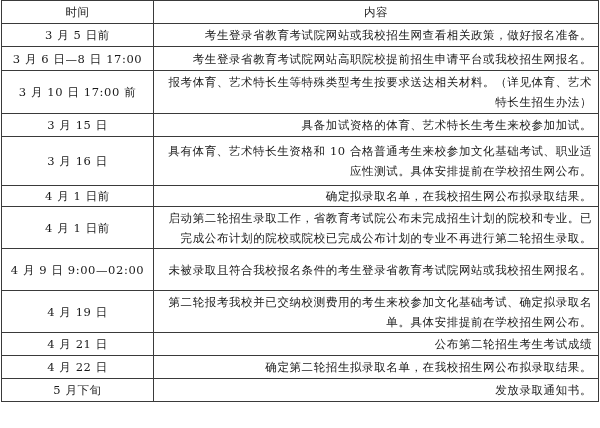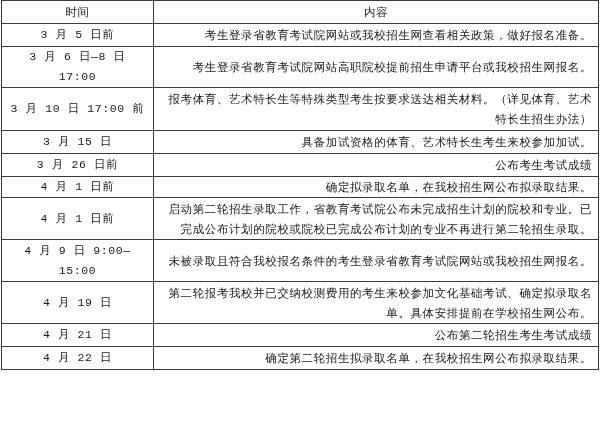--- a/index.html
+++ b/index.html
@@ -4,21 +4,21 @@
 <style>
   html, body { margin:0; padding:0; background:#ffffff; }
   body { width:600px; height:428px; overflow:hidden; position:relative;
          font-family:"DejaVu Serif", "Liberation Serif", serif; color:#1a1a1a; }
   table.sched { position:absolute; left:1px; top:0; width:597px;
                 border-collapse:collapse; table-layout:fixed; }
   table.sched td, table.sched th {
     border:1.5px solid #3a3a3a; padding:0 6px; font-size:11.5px; font-weight:normal;
     line-height:20px; vertical-align:middle; letter-spacing:0.6px;margin-top:14px; }
   table.sched th { text-align:center; }
-  td.time { text-align:center;font-family:Liberation Mono, monospace; }
+  td.time { text-align:center; }
   td.content { text-align:right; }
   col.c-time { width:152px; }
   col.c-content { width:445px; }
 </style>
 </head>
 <body>
 
 <table class="sched">
   <colgroup>
       <col class="c-time">
@@ -40,42 +40,46 @@
       <td class="content">考生登录省教育考试院网站高职院校提前招生申请平台或我校招生网报名。</td>
     </tr>
     <tr style="height:43px">
       <td class="time">3 月 10 日 17:00 前</td>
       <td class="content">报考体育、艺术特长生等特殊类型考生按要求送达相关材料。（详见体育、艺术特长生招生办法）</td>
     </tr>
     <tr style="height:23px">
       <td class="time">3 月 15 日</td>
       <td class="content">具备加试资格的体育、艺术特长生考生来校参加加试。</td>
     </tr>
-    <tr style="height:23px">
-      <td class="time">3 月 26 日前</td>
-      <td class="content">公布考生考试成绩</td>
+    <tr style="height:49px">
+      <td class="time">3 月 16 日</td>
+      <td class="content">具有体育、艺术特长生资格和 10 合格普通考生来校参加文化基础考试、职业适应性测试。具体安排提前在学校招生网公布。</td>
     </tr>
     <tr style="height:14px">
       <td class="time">4 月 1 日前</td>
       <td class="content">确定拟录取名单，在我校招生网公布拟录取结果。</td>
     </tr>
     <tr style="height:42px">
       <td class="time">4 月 1 日前</td>
       <td class="content">启动第二轮招生录取工作，省教育考试院公布未完成招生计划的院校和专业。已完成公布计划的院校或院校已完成公布计划的专业不再进行第二轮招生录取。</td>
     </tr>
     <tr style="height:42px">
-      <td class="time">4 月 9 日 9:00—15:00</td>
+      <td class="time">4 月 9 日 9:00—02:00</td>
       <td class="content">未被录取且符合我校报名条件的考生登录省教育考试院网站或我校招生网报名。</td>
     </tr>
     <tr style="height:42px">
       <td class="time">4 月 19 日</td>
       <td class="content">第二轮报考我校并已交纳校测费用的考生来校参加文化基础考试、确定拟录取名单。具体安排提前在学校招生网公布。</td>
     </tr>
     <tr style="height:23px">
       <td class="time">4 月 21 日</td>
       <td class="content">公布第二轮招生考生考试成绩</td>
     </tr>
     <tr style="height:23px">
       <td class="time">4 月 22 日</td>
       <td class="content">确定第二轮招生拟录取名单，在我校招生网公布拟录取结果。</td>
     </tr>
+    <tr style="height:23px">
+      <td class="time">5 月下旬</td>
+      <td class="content">发放录取通知书。</td>
+    </tr>
   </tbody>
 </table>
 
 </body></html>

